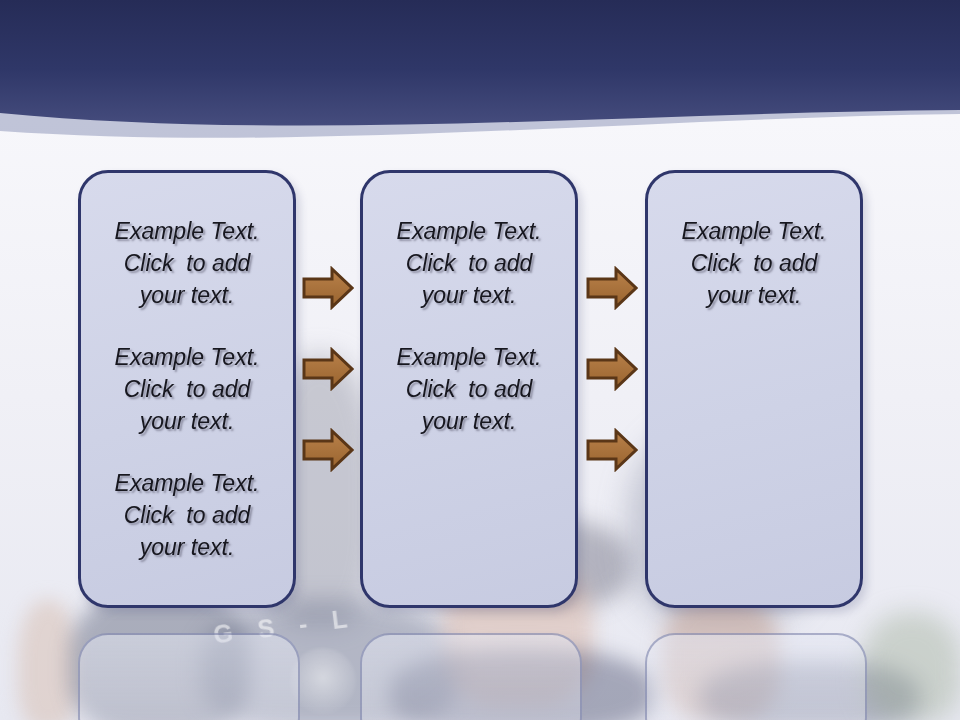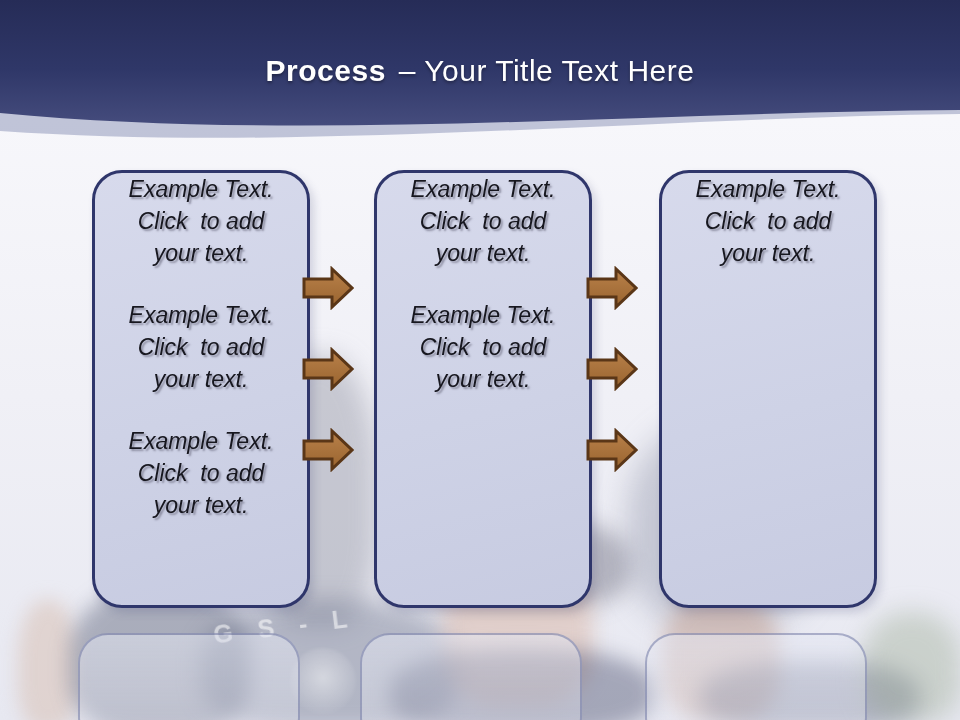--- a/index.html
+++ b/index.html
@@ -60,22 +60,22 @@
   }
 
   
   .pbox {
     position:absolute; top:170px; width:218px; height:438px;
     box-sizing:border-box;
     border:3px solid var(--box-border);
     border-radius:30px;
     background: linear-gradient(165deg, #d7daec 0%, var(--box-fill) 55%, #c7cbe1 100%);
     box-shadow: 4px 5px 9px rgba(70,75,120,0.20);
+    padding-top:42px;
     z-index:3;
-    margin-left:14px;
   }
   .pblock { margin:0 8px 30px 8px; text-align:center; }
   .ph-line {
     display:block;
     font-style:italic;
     font-size:23px; line-height:32px;
     color: var(--box-text);
     text-shadow: 2px 2px 2px rgba(105,105,125,0.65);
     white-space:pre;
   }
@@ -120,21 +120,20 @@
 
   <div class="reflection" style="left:78px"></div>
   <div class="reflection" style="left:360px"></div>
   <div class="reflection" style="left:645px"></div>
 
   <svg class="header-svg" width="960" height="150" viewBox="0 0 960 150">
     <path d="M0,0 L960,0 L960,114 C640,118 300,152 0,131 Z" fill="#9ba1c1" opacity="0.6"></path>
     <path d="M0,0 L960,0 L960,110 C640,112 300,142 0,113 Z" fill="url(#hdrGrad)"></path>
   </svg>
 
-  <div class="slide-title"><span class="kw">Process</span><span class="rest">– Your Title Text Here</span></div>
 
   <div class="pbox" style="left:78px">
     <div class="pblock">
       <span class="ph-line">Example Text.</span>
       <span class="ph-line">Click  to add</span>
       <span class="ph-line">your text.</span>
     </div>
     <div class="pblock">
       <span class="ph-line">Example Text.</span>
       <span class="ph-line">Click  to add</span>

